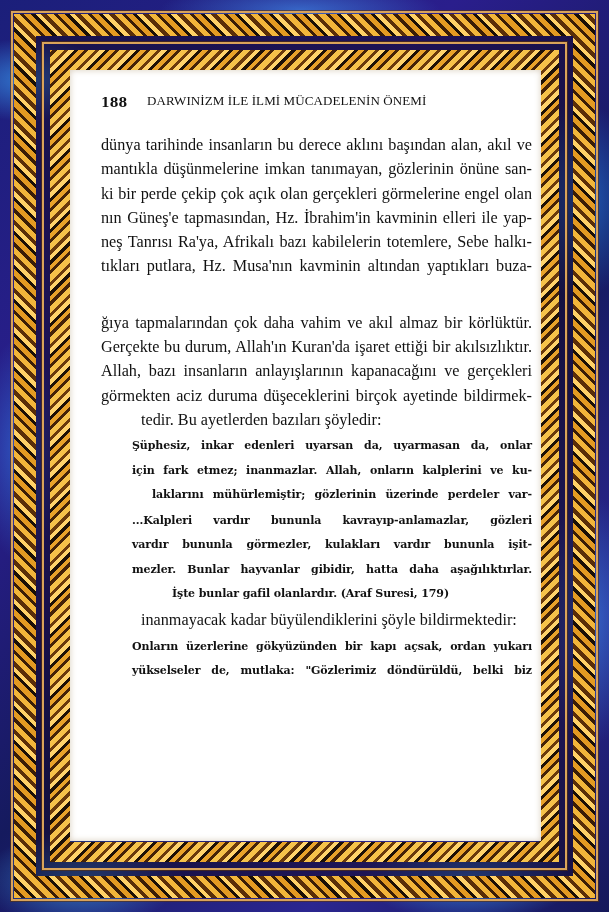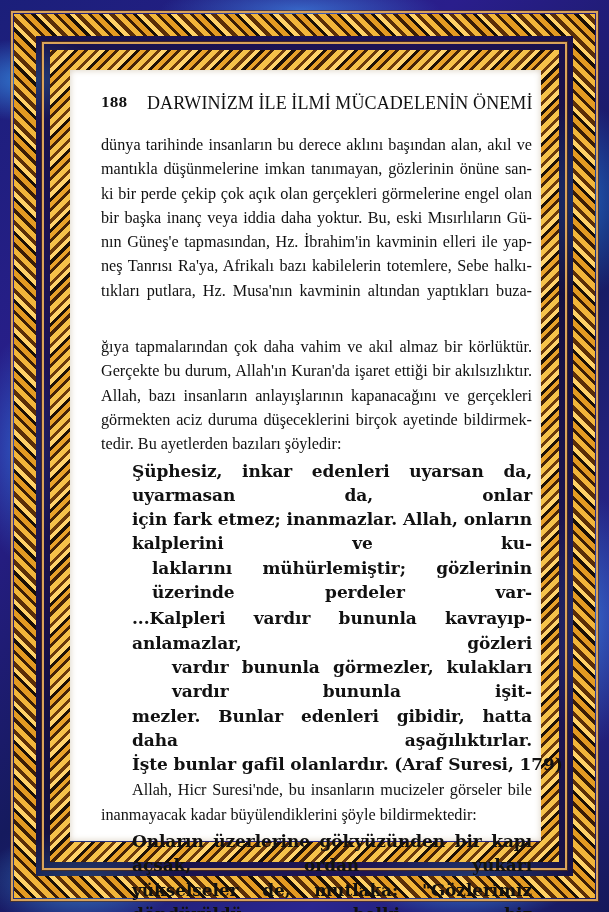--- a/index.html
+++ b/index.html
@@ -50,34 +50,34 @@
   }
   .header {
     position: absolute; top: 93px; left: 101px; right: 70px; height: 20px;
     font-size: 13px; color: #111;
   }
   .page-number {
     position: absolute; left: 0; top: 2px; font-weight: bold; font-size: 12.5px;
   }
   .running-title {
     position: absolute; left: 46px; top: 0; letter-spacing: 0.1px;
-    font-family: "Liberation Serif", serif; font-size: 18px;
+    font-family: "Liberation Serif", serif; font-size: 13px;
   }
   .body-text {
     position: absolute; left: 101px; top: 133px; width: 431px;
     font-family: "Liberation Serif", serif; font-size: 16.2px; line-height: 24.3px; color: #111;
   }
   .para { margin: 0; text-align: justify; }
   .quote {
     margin: 2px 0 2px 31px; font-weight: bold; text-align: justify;
-    font-family: "DejaVu Serif", serif; font-size: 17px; line-height: 24.3px;
+    font-family: "DejaVu Serif", serif; font-size: 11px; line-height: 24.3px;
     letter-spacing: -0.1px;
   }
   .line { display: block; white-space: nowrap; text-align-last: justify; }
-  .line.last { text-align-last: left; }
+  .line.last { text-align-last: left; margin-left: 40px; }
 </style>
 </head>
 <body>
 
 <div class="marble"></div>
 <div class="gold-line" style="left:11px;top:11px;right:11px;bottom:11px;"></div>
 <div class="ornament band-outer"></div>
 <div class="dark-gap"></div>
 <div class="gold-line" style="left:42px;top:42px;right:42px;bottom:42px;"></div>
 <div class="ornament band-inner"></div>
@@ -87,46 +87,44 @@
 <div class="header">
   <span class="page-number">188</span>
   <span class="running-title">DARWINİZM İLE İLMİ MÜCADELENİN ÖNEMİ</span>
 </div>
 
 <div class="body-text">
   <p class="para">
     <span class="line" style="white-space: normal; text-align: justify;">dünya tarihinde insanların bu derece aklını başından alan, akıl ve</span>
     <span class="line" style="white-space: normal; text-align: justify;">mantıkla düşünmelerine imkan tanımayan, gözlerinin önüne san-</span>
     <span class="line" style="white-space: normal; text-align: justify;">ki bir perde çekip çok açık olan gerçekleri görmelerine engel olan</span>
-    <span class="line" style="white-space: normal; text-align: justify;">bir başka inanç veya iddia daha yoktur. Bu, eski Mısırlıların Gü-</span>
     <span class="line" style="white-space: normal; text-align: justify;">nın Güneş'e tapmasından, Hz. İbrahim'in kavminin elleri ile yap-</span>
     <span class="line" style="white-space: normal; text-align: justify;">neş Tanrısı Ra'ya, Afrikalı bazı kabilelerin totemlere, Sebe halkı-</span>
     <span class="line" style="white-space: normal; text-align: justify;">tıkları putlara, Hz. Musa'nın kavminin altından yaptıkları buza-</span>
     <span class="line" style="white-space: normal; text-align: justify; margin-top: 32px;">ğıya tapmalarından çok daha vahim ve akıl almaz bir körlüktür.</span>
     <span class="line" style="white-space: normal; text-align: justify;">Gerçekte bu durum, Allah'ın Kuran'da işaret ettiği bir akılsızlıktır.</span>
     <span class="line" style="white-space: normal; text-align: justify;">Allah, bazı insanların anlayışlarının kapanacağını ve gerçekleri</span>
     <span class="line" style="white-space: normal; text-align: justify;">görmekten aciz duruma düşeceklerini birçok ayetinde bildirmek-</span>
     <span class="line last">tedir. Bu ayetlerden bazıları şöyledir:</span>
   </p>
 
   <div class="quote">
     <span class="line" style="white-space: normal; text-align: justify;">Şüphesiz, inkar edenleri uyarsan da, uyarmasan da, onlar</span>
     <span class="line" style="white-space: normal; text-align: justify;">için fark etmez; inanmazlar. Allah, onların kalplerini ve ku-</span>
     <span class="line" style="white-space: normal; text-align: justify; margin-left: 20px;">laklarını mühürlemiştir; gözlerinin üzerinde perdeler var-</span>
   </div>
 
   <div class="quote">
     <span class="line" style="white-space: normal; text-align: justify;">...Kalpleri vardır bununla kavrayıp-anlamazlar, gözleri</span>
-    <span class="line" style="white-space: normal; text-align: justify; margin-left: 40px;">vardır bununla görmezler, kulakları vardır bununla işit-</span>
-    <span class="line" style="white-space: normal; text-align: justify;">mezler. Bunlar edenleri gibidir, hatta daha aşağılıktırlar.</span>
+    <span class="line" style="white-space: normal; text-align: justify;">vardır bununla görmezler, kulakları vardır bununla işit-</span>
+    <span class="line" style="white-space: normal; text-align: justify;">mezler. Bunlar hayvanlar gibidir, hatta daha aşağılıktırlar.</span>
     <span class="line last">İşte bunlar gafil olanlardır. (Araf Suresi, 179)</span>
   </div>
 
   <p class="para">
-    <span class="line" style="padding-left: 31px; box-sizing: border-box; white-space: normal; text-align: justify;">Allah, Hicr Suresi'nde, bu insanların mucizeler görseler bile</span>
     <span class="line last">inanmayacak kadar büyülendiklerini şöyle bildirmektedir:</span>
   </p>
 
   <div class="quote">
     <span class="line" style="white-space: normal; text-align: justify;">Onların üzerlerine gökyüzünden bir kapı açsak, ordan yukarı</span>
     <span class="line" style="white-space: normal; text-align: justify;">yükselseler de, mutlaka: "Gözlerimiz döndürüldü, belki biz</span>
 
   </div>
 
 </div>

